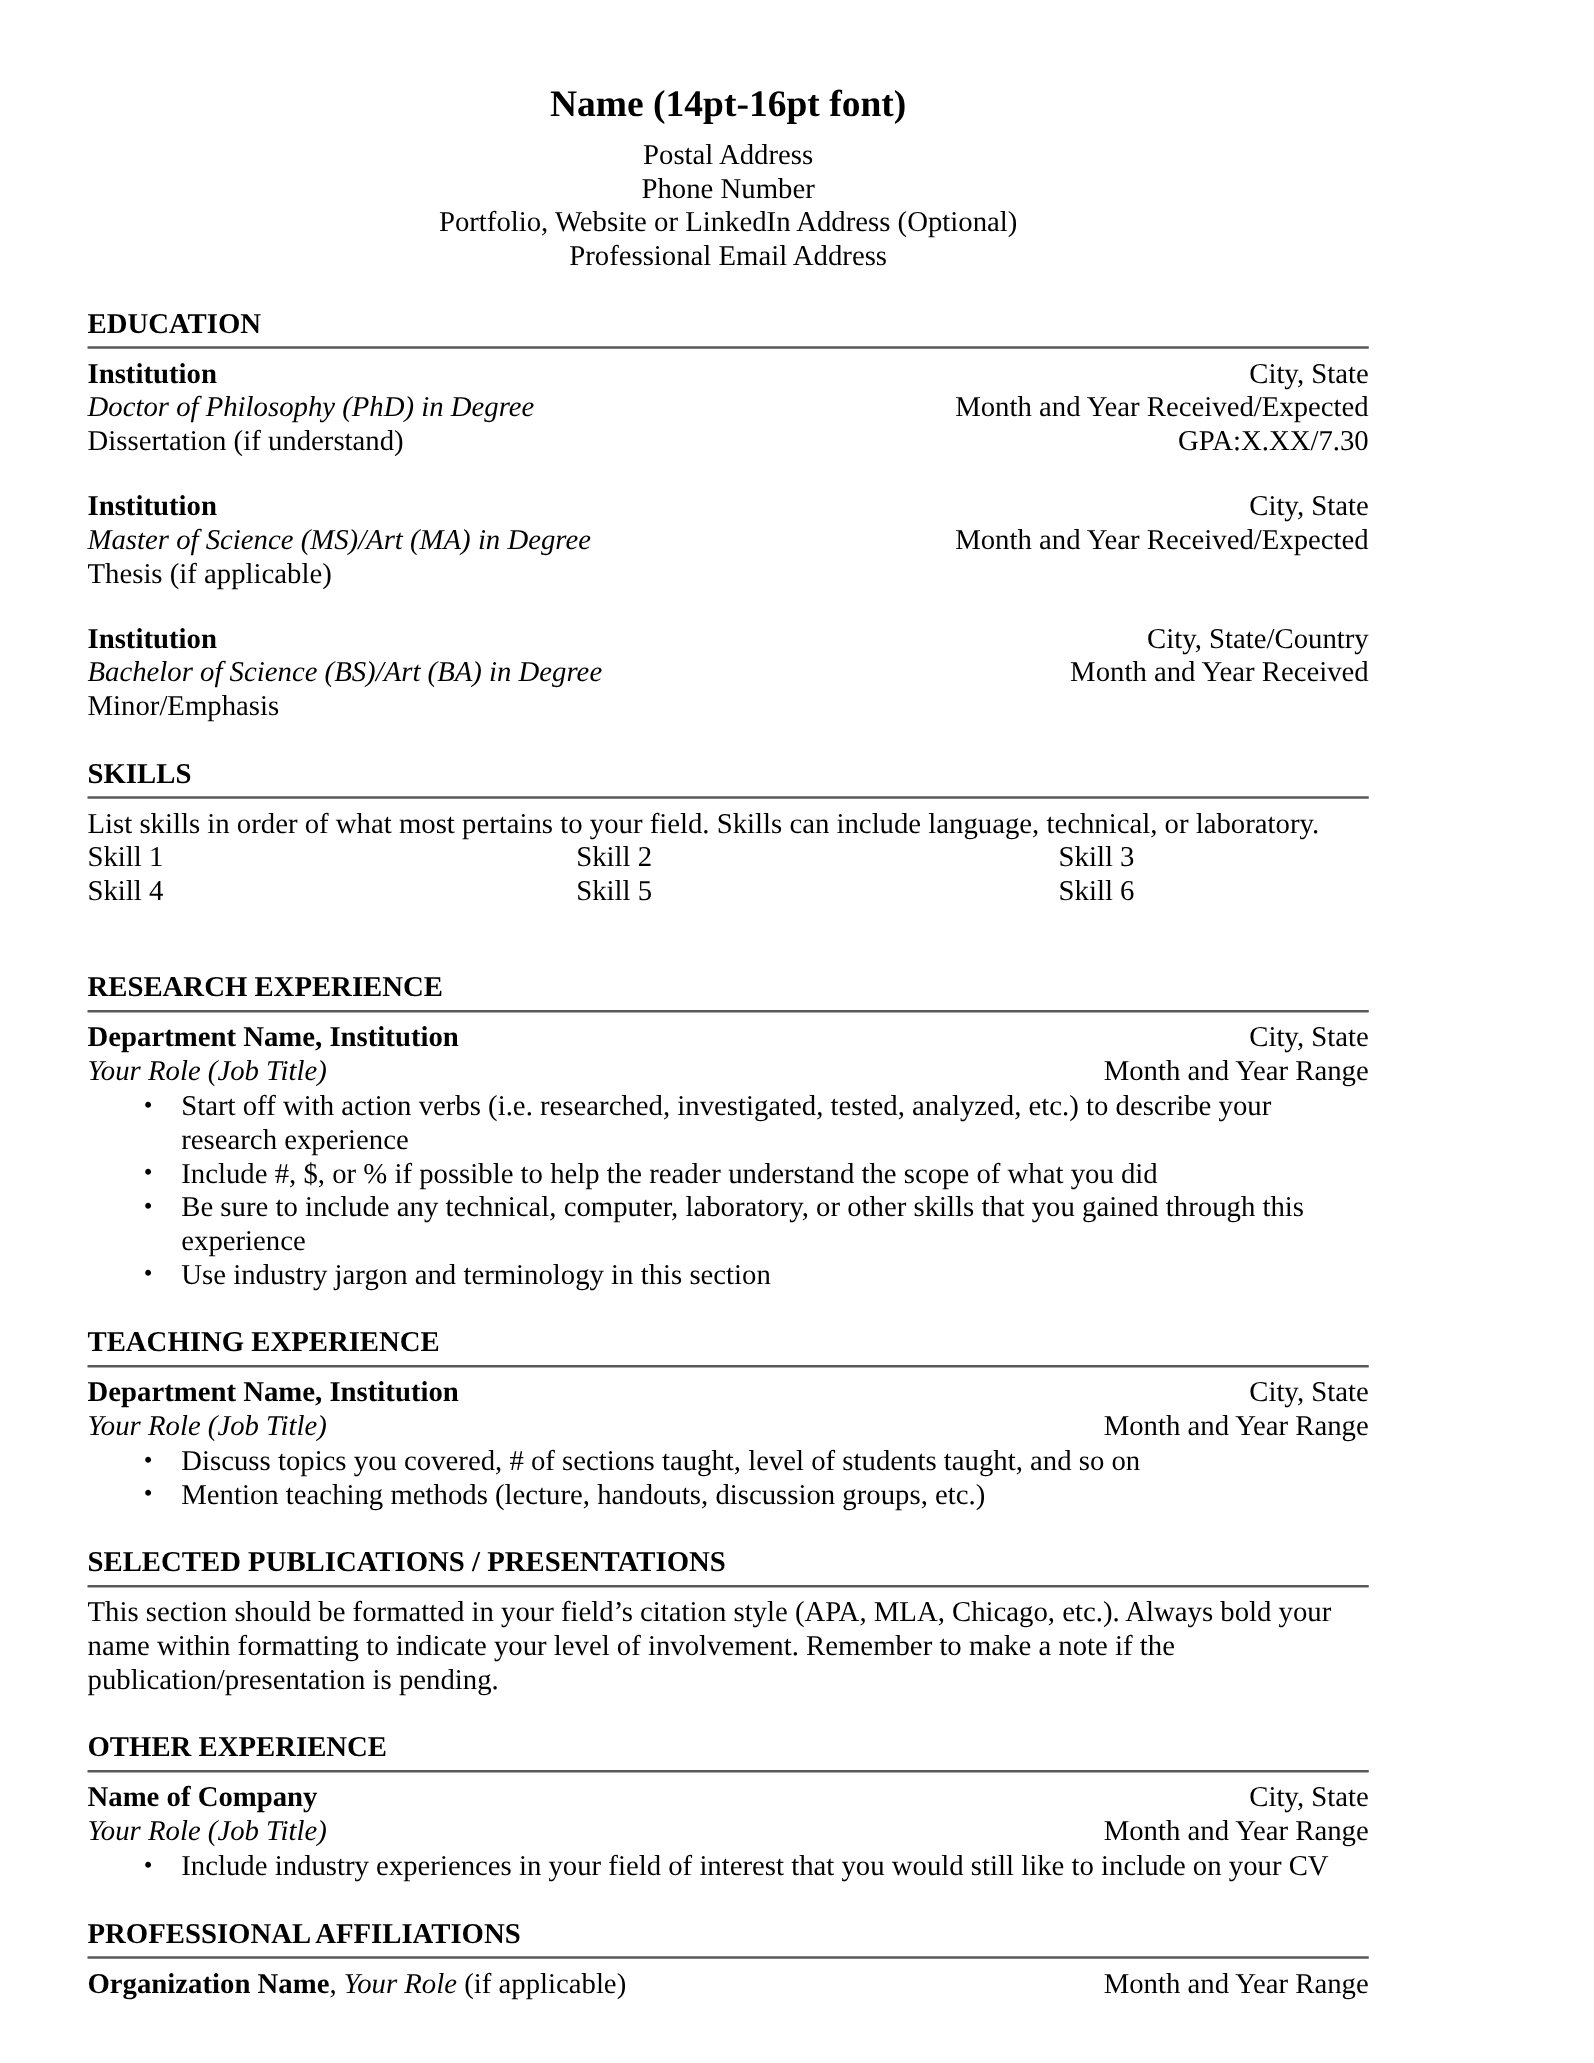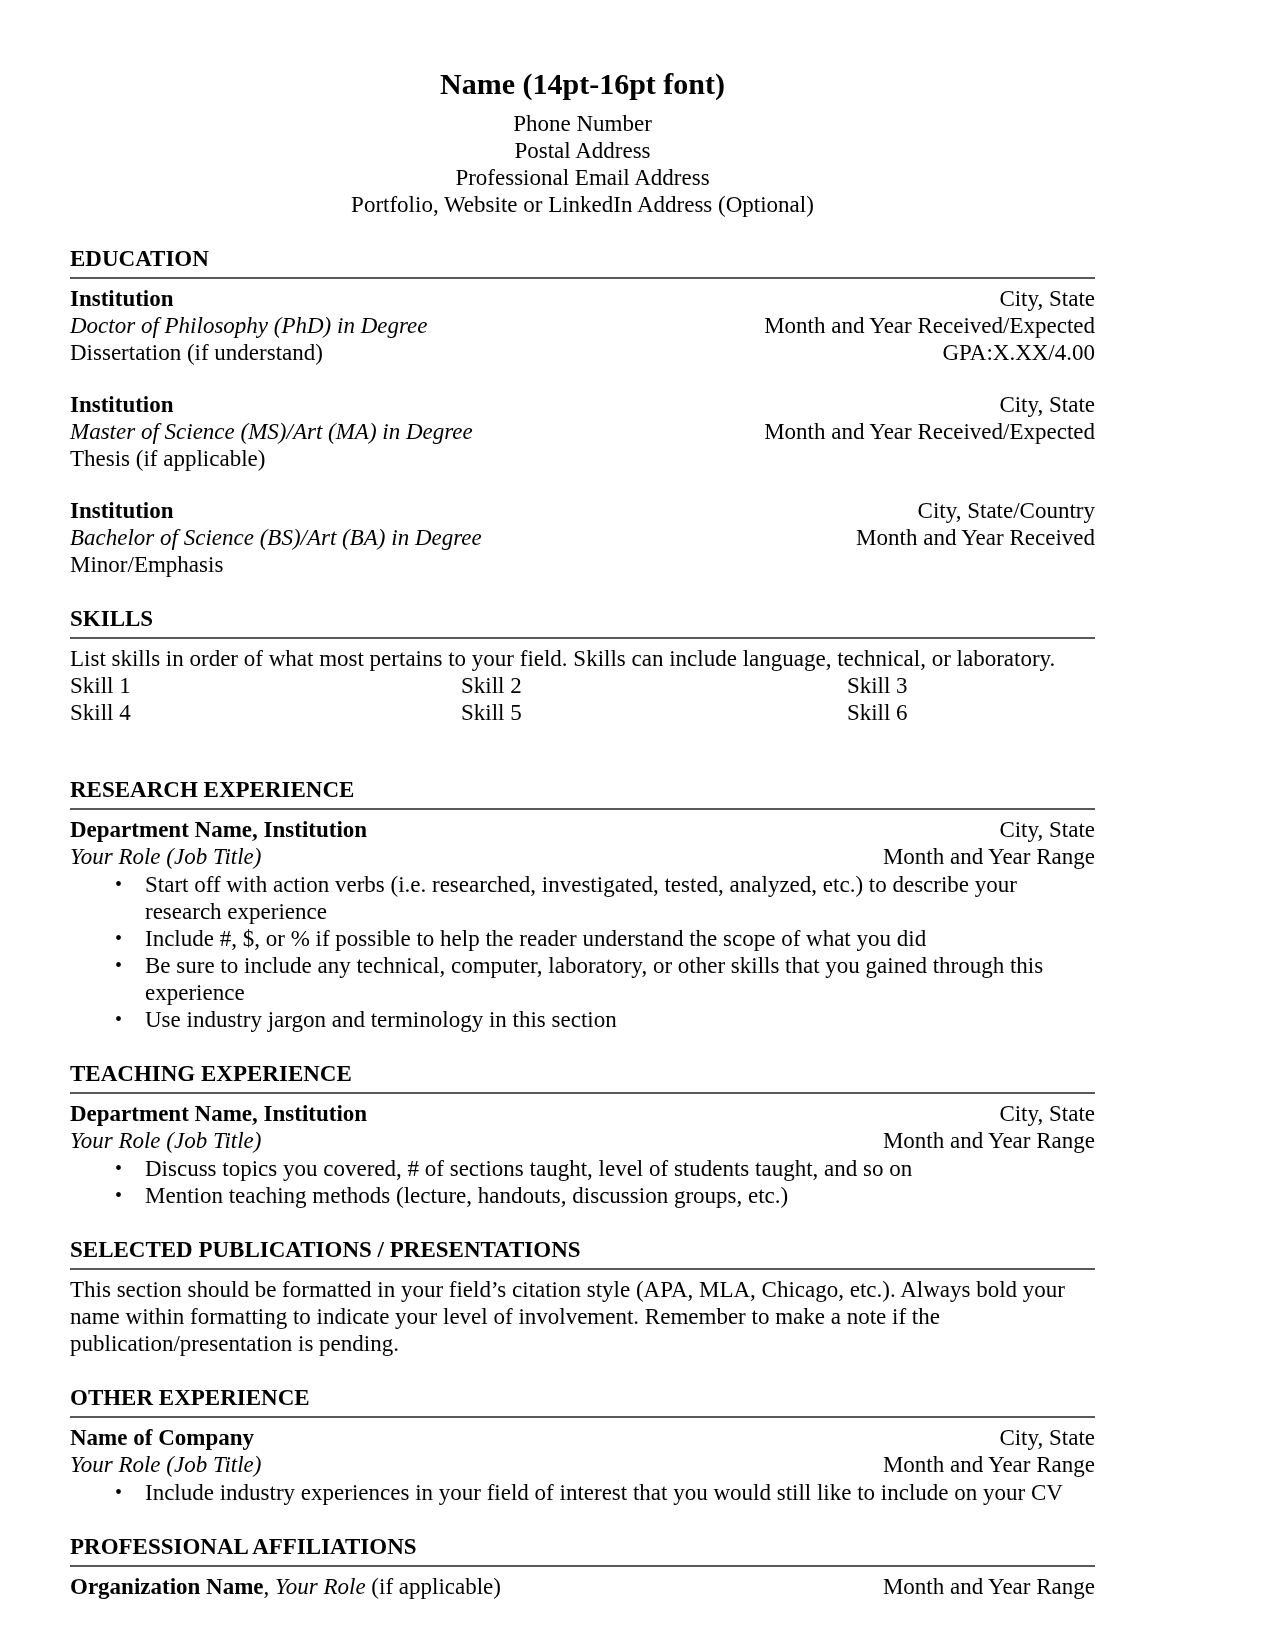--- a/index.html
+++ b/index.html
@@ -68,41 +68,41 @@
   .bullet-text { flex: 1 1 auto; }
   .para { margin-top: 2px; }
 </style>
 </head>
 <body>
 
 <div class="page">
 
   <div class="doc-header">
     <div class="doc-name">Name (14pt-16pt font)</div>
+    <div class="contact-line">Postal Address</div>
     <div class="contact-line">Phone Number</div>
-    <div class="contact-line">Postal Address</div>
+    <div class="contact-line">Portfolio, Website or LinkedIn Address (Optional)</div>
     <div class="contact-line">Professional Email Address</div>
-    <div class="contact-line">Portfolio, Website or LinkedIn Address (Optional)</div>
   </div>
 
   <div class="section">
     <div class="section-title">EDUCATION</div>
 
     <div class="edu-entry">
       <div class="row">
         <span class="left bold">Institution</span>
         <span class="right">City, State</span>
       </div>
       <div class="row">
         <span class="left italic">Doctor of Philosophy (PhD) in Degree</span>
         <span class="right">Month and Year Received/Expected</span>
       </div>
       <div class="row">
         <span class="left">Dissertation (if understand)</span>
-        <span class="right">GPA:X.XX/4.00</span>
+        <span class="right">GPA:X.XX/7.30</span>
       </div>
     </div>
 
     <div class="edu-entry">
       <div class="row">
         <span class="left bold">Institution</span>
         <span class="right">City, State</span>
       </div>
       <div class="row">
         <span class="left italic">Master of Science (MS)/Art (MA) in Degree</span>

